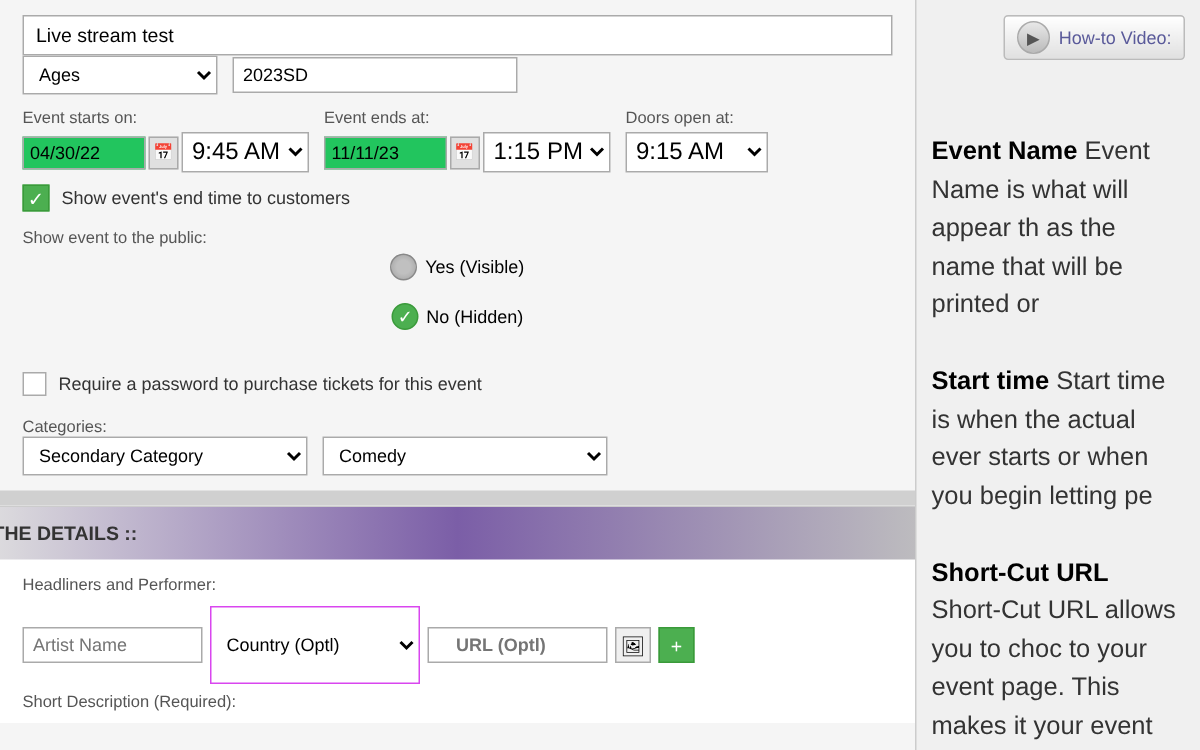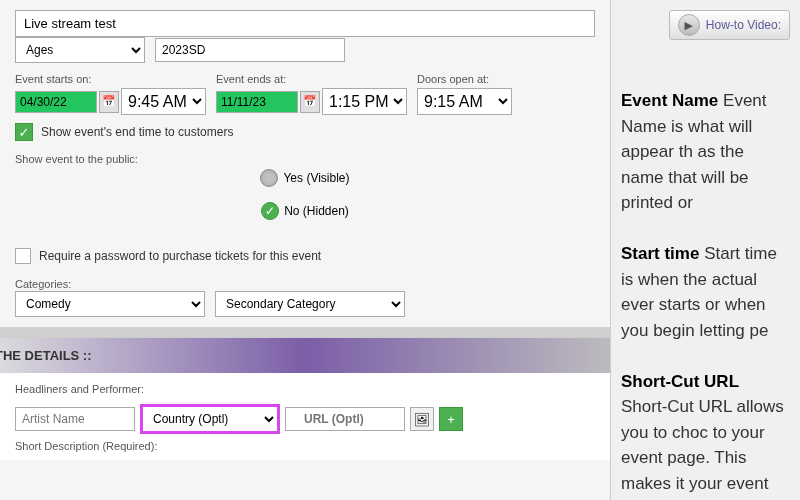--- a/index.html
+++ b/index.html
@@ -141,22 +141,22 @@
     .performer-row { display: flex; align-items: center; gap: 5px; margin-top: 8px; }
     .performer-label { font-size: 11px; color: #555; margin-bottom: 4px; }
     .performer-input {
       border: 1px solid #aaa;
       padding: 4px 6px;
       font-size: 12px;
       width: 120px;
       background: #fff;
     }
     .country-select {
-      border: 3px solid #d946ef;
-      padding: 4px 6px;
+      border: 1px solid #d946ef;
+      padding: 17px 6px;
       font-size: 12px;
       width: 140px;
       background: #fff;
       appearance: auto;
     }
     .url-opt-input {
       border: 1px solid #aaa;
       padding: 4px 18px;
       font-size: 12px;
       width: 120px;
@@ -291,24 +291,24 @@
     <div class="password-row">
       <div class="checkbox-plain"></div>
       <span class="password-label">Require a password to purchase tickets for this event</span>
     </div>
 
     
     <div class="categories-section">
       <span class="categories-label">Categories:</span>
       <div class="categories-row">
         <select class="category-select">
-          <option>Comedy</option>
+          <option>Secondary Category</option>
         </select>
         <select class="category-select">
-          <option>Secondary Category</option>
+          <option>Comedy</option>
         </select>
       </div>
     </div>
 
     
     <div class="section-divider"></div>
 
     
     <div class="details-section" style="margin: 0 -15px; padding: 0;">
       <div class="details-header-bar">

